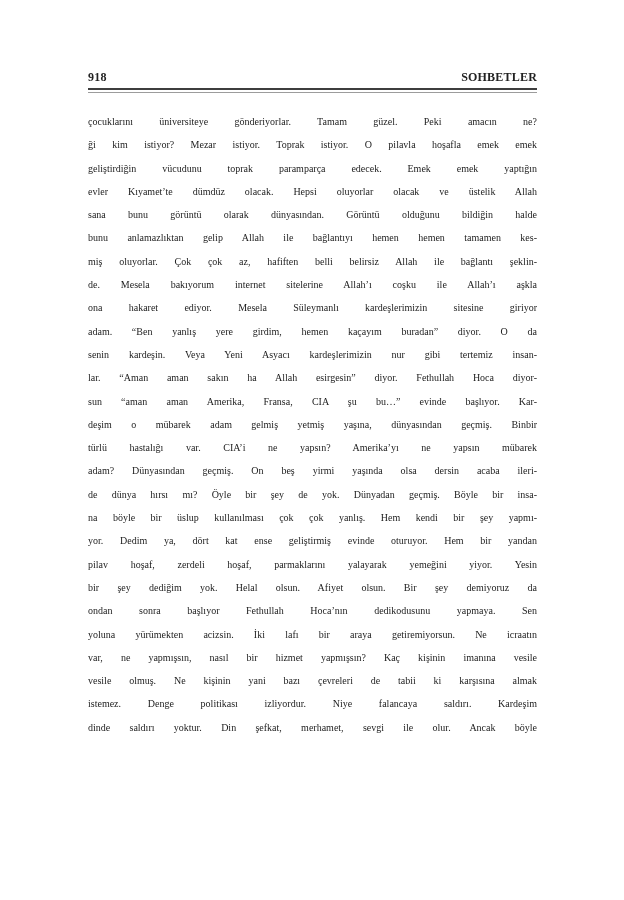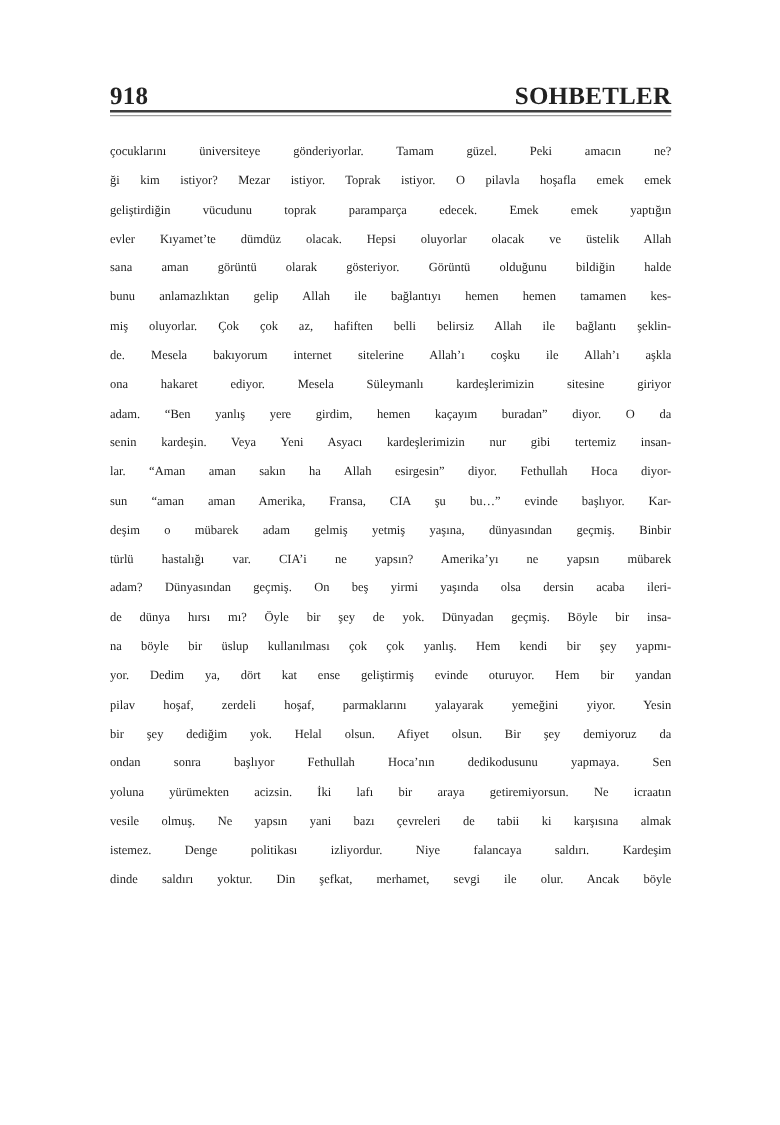--- a/index.html
+++ b/index.html
@@ -20,21 +20,21 @@
     position: absolute;
     left: 88px;
     top: 68px;
     width: 449px;
   }
   .page-header {
     display: flex;
     justify-content: space-between;
     align-items: baseline;
     font-weight: bold;
-    font-size: 20px;
+    font-size: 12px;
     letter-spacing: 0.2px;
     color: #222222;
     line-height: 18px;
   }
   .header-rule { margin-top: 2px; }
   .rule-top   { border-top: 2.5px solid #3e3e3e; }
   .rule-bottom{ border-top: 1.5px solid #9c9c9c; margin-top: 2px; }
   .body-text {
     margin-top: 17px;
     font-size: 10px;
@@ -63,38 +63,39 @@
     <div class="header-rule">
       <div class="rule-top"></div>
       <div class="rule-bottom"></div>
     </div>
 
     <div class="body-text">
       <div class="text-line">çocuklarını üniversiteye gönderiyorlar. Tamam güzel. Peki amacın ne?</div>
       <div class="text-line">ği kim istiyor? Mezar istiyor. Toprak istiyor. O pilavla hoşafla emek emek</div>
       <div class="text-line">geliştirdiğin vücudunu toprak paramparça edecek. Emek emek yaptığın</div>
       <div class="text-line">evler Kıyamet’te dümdüz olacak. Hepsi oluyorlar olacak ve üstelik Allah</div>
-      <div class="text-line">sana aman görüntü olarak gösteriyor. Görüntü olduğunu bildiğin halde</div>
+      <div class="text-line">sana bunu görüntü olarak dünyasından. Görüntü olduğunu bildiğin halde</div>
       <div class="text-line">bunu anlamazlıktan gelip Allah ile bağlantıyı hemen hemen tamamen kes-</div>
       <div class="text-line">miş oluyorlar. Çok çok az, hafiften belli belirsiz Allah ile bağlantı şeklin-</div>
       <div class="text-line">de. Mesela bakıyorum internet sitelerine Allah’ı coşku ile Allah’ı aşkla</div>
       <div class="text-line">ona hakaret ediyor. Mesela Süleymanlı kardeşlerimizin sitesine giriyor</div>
       <div class="text-line">adam. “Ben yanlış yere girdim, hemen kaçayım buradan” diyor. O da</div>
       <div class="text-line">senin kardeşin. Veya Yeni Asyacı kardeşlerimizin nur gibi tertemiz insan-</div>
       <div class="text-line">lar. “Aman aman sakın ha Allah esirgesin” diyor. Fethullah Hoca diyor-</div>
       <div class="text-line">sun “aman aman Amerika, Fransa, CIA şu bu…” evinde başlıyor. Kar-</div>
       <div class="text-line">deşim o mübarek adam gelmiş yetmiş yaşına, dünyasından geçmiş. Binbir</div>
       <div class="text-line">türlü hastalığı var. CIA’i ne yapsın? Amerika’yı ne yapsın mübarek</div>
       <div class="text-line">adam? Dünyasından geçmiş. On beş yirmi yaşında olsa dersin acaba ileri-</div>
       <div class="text-line">de dünya hırsı mı? Öyle bir şey de yok. Dünyadan geçmiş. Böyle bir insa-</div>
       <div class="text-line">na böyle bir üslup kullanılması çok çok yanlış. Hem kendi bir şey yapmı-</div>
       <div class="text-line">yor. Dedim ya, dört kat ense geliştirmiş evinde oturuyor. Hem bir yandan</div>
       <div class="text-line">pilav hoşaf, zerdeli hoşaf, parmaklarını yalayarak yemeğini yiyor. Yesin</div>
       <div class="text-line">bir şey dediğim yok. Helal olsun. Afiyet olsun. Bir şey demiyoruz da</div>
       <div class="text-line">ondan sonra başlıyor Fethullah Hoca’nın dedikodusunu yapmaya. Sen</div>
       <div class="text-line">yoluna yürümekten acizsin. İki lafı bir araya getiremiyorsun. Ne icraatın</div>
-      <div class="text-line">vesile olmuş. Ne yapsın yani bazı çevreleri de tabii ki karşısına almak</div>
+      <div class="text-line">var, ne yapmışsın, nasıl bir hizmet yapmışsın? Kaç kişinin imanına vesile</div>
+      <div class="text-line">vesile olmuş. Ne kişinin yani bazı çevreleri de tabii ki karşısına almak</div>
       <div class="text-line">istemez. Denge politikası izliyordur. Niye falancaya saldırı. Kardeşim</div>
       <div class="text-line">dinde saldırı yoktur. Din şefkat, merhamet, sevgi ile olur. Ancak böyle</div>
     </div>
 
   </div>
 </div>
 
 </body></html>

